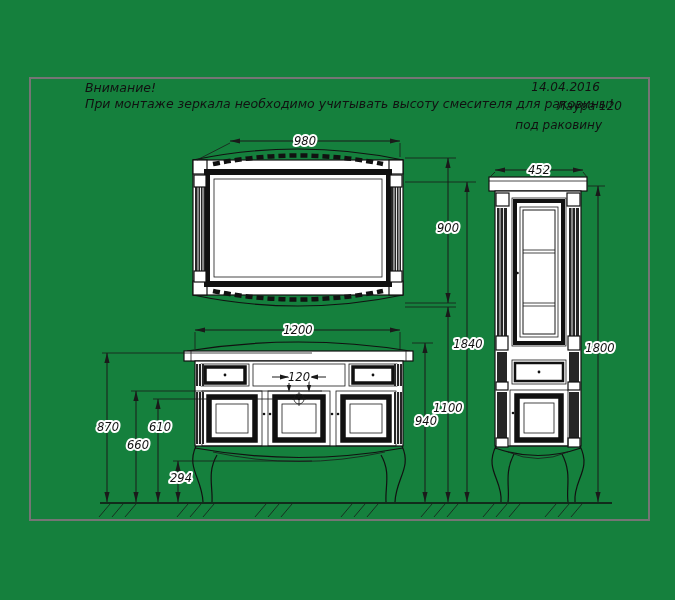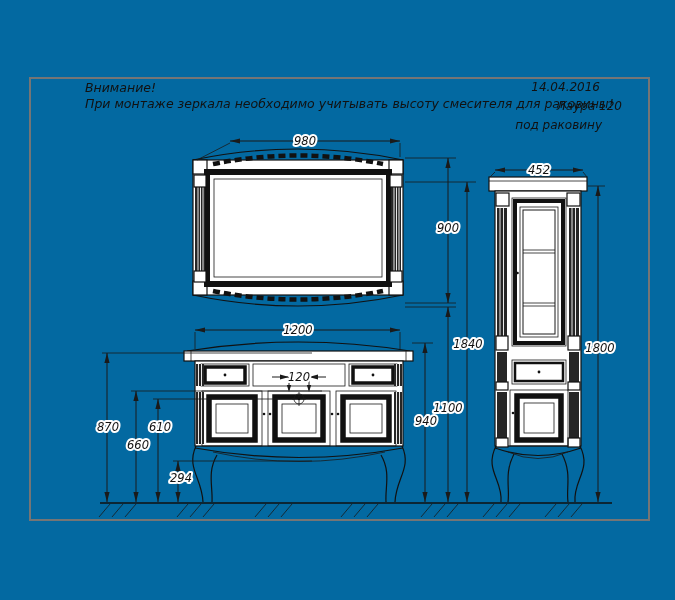--- a/index.html
+++ b/index.html
@@ -1,16 +1,16 @@
 <!DOCTYPE html>
 <html><head>
 <meta charset="utf-8">
 <style>
   html,body{margin:0;padding:0;background:#fff;}
-  #stage{position:relative;width:675px;height:600px;background:#0369a1;overflow:hidden;
+  #stage{position:relative;width:675px;height:600px;background:#15803d;overflow:hidden;
          font-family:"DejaVu Sans",sans-serif;}
   svg{position:absolute;left:0;top:0;}
   .dimtxt{font-family:"DejaVu Sans",sans-serif;font-style:italic;font-size:11.5px;fill:#111;
           paint-order:stroke;stroke:#ffffff;stroke-width:4px;stroke-linejoin:round;text-anchor:middle;}
   .hdrtxt{font-family:"DejaVu Sans",sans-serif;font-style:italic;fill:#111;}
   .thin{stroke:#1a1a1a;stroke-width:1;fill:none;}
   .hair{stroke:#1a1a1a;stroke-width:0.8;fill:none;}
   .edge{stroke:#111;stroke-width:1.2;fill:none;}
   .edgeF{stroke:#111;stroke-width:1.2;fill:#fff;}
   .thick{stroke:#111;fill:none;}

